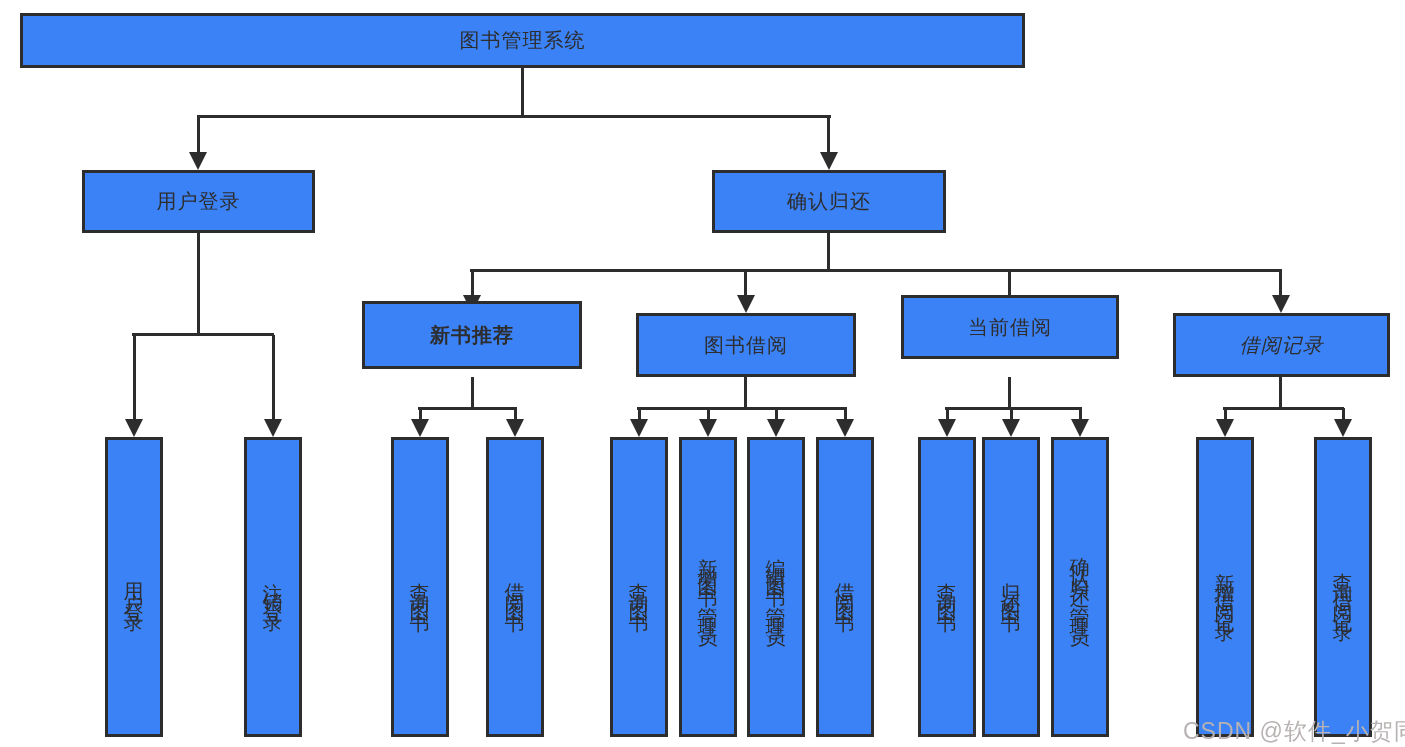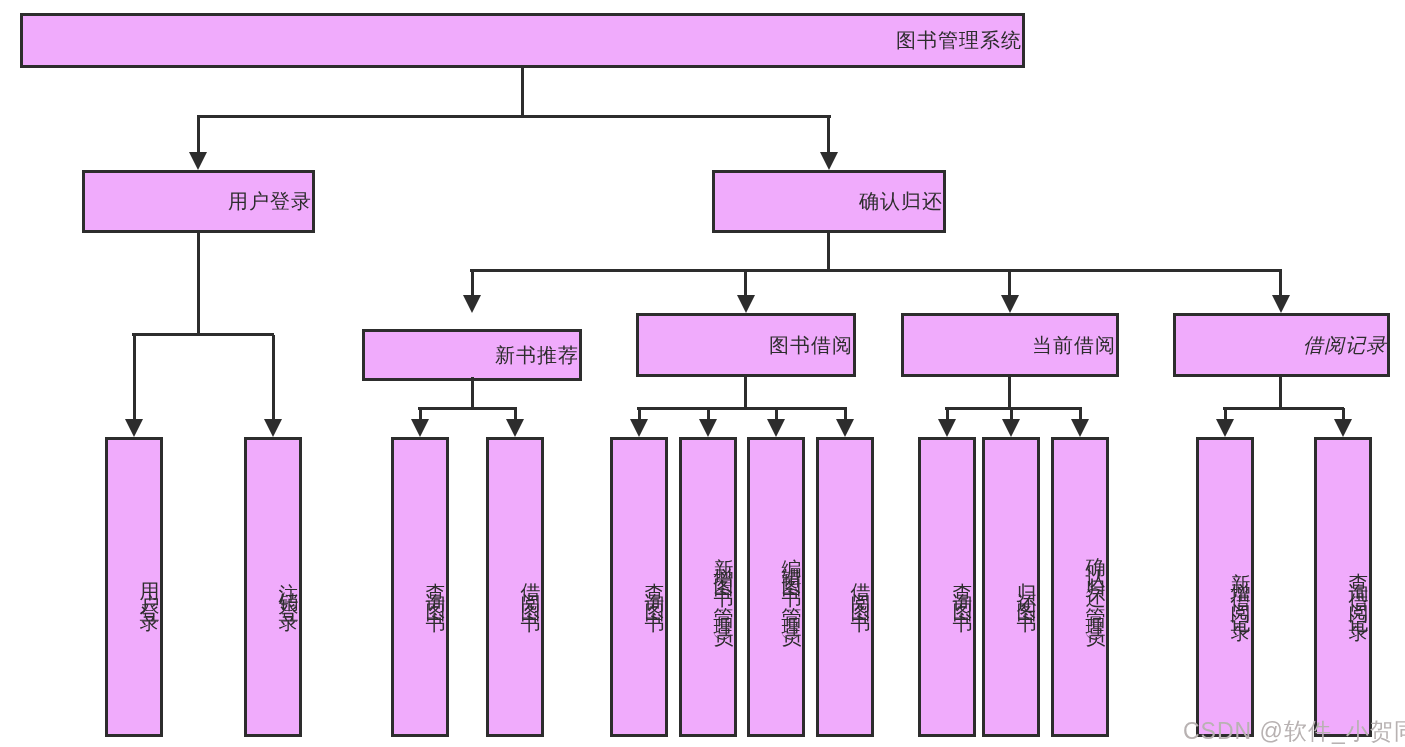--- a/index.html
+++ b/index.html
@@ -14,25 +14,25 @@
     position: relative;
     width: 1405px;
     height: 747px;
     background: var(--background);
     font-family: "Liberation Sans", "DejaVu Sans", sans-serif;
     color: var(--text);
     overflow: hidden;
   }
   .node {
     position: absolute;
-    background: #f0abfc;
+    background: #3b82f6;
     border: 3px solid var(--line);
     display: flex;
     align-items: center;
-    justify-content: flex-end;
+    justify-content: center;
     font-size: 20px;
     letter-spacing: 1px;
     color: var(--text);
   }
   .v-node { letter-spacing: 0; }
   .v-node .vtext {
     writing-mode: vertical-rl;
     text-orientation: mixed;
     letter-spacing: 10px;
     line-height: 1;
@@ -95,27 +95,27 @@
   <div class="line" style="left:470px; top:269px; width:812px; height:3px;"></div>
   <div class="line" style="left:471px; top:270px; width:3px; height:26px;"></div>
   <div class="line" style="left:744px; top:270px; width:3px; height:26px;"></div>
   <div class="line" style="left:1008px; top:270px; width:3px; height:26px;"></div>
   <div class="line" style="left:1279px; top:270px; width:3px; height:26px;"></div>
   <div class="arrow" style="left:463px; top:295px;"></div>
   <div class="arrow" style="left:737px; top:295px;"></div>
   <div class="arrow" style="left:1001px; top:295px;"></div>
   <div class="arrow" style="left:1272px; top:295px;"></div>
 
-  <div class="node" style="left:362px; top:329px; width:220px; height:52px;">
+  <div class="node" style="left:362px; top:301px; width:220px; height:68px;font-weight:bold;">
     <span>新书推荐</span>
   </div>
   <div class="node" style="left:636px; top:313px; width:220px; height:64px;">
     <span>图书借阅</span>
   </div>
-  <div class="node" style="left:901px; top:313px; width:218px; height:64px;">
+  <div class="node" style="left:901px; top:295px; width:218px; height:64px;">
     <span>当前借阅</span>
   </div>
   <div class="node" style="left:1173px; top:313px; width:217px; height:64px;font-style:italic;">
     <span>借阅记录</span>
   </div>
 
   <div class="line" style="left:471px; top:377px; width:3px; height:32px;"></div>
   <div class="line" style="left:418px; top:407px; width:99px; height:3px;"></div>
   <div class="line" style="left:419px; top:408px; width:3px; height:12px;"></div>
   <div class="line" style="left:514px; top:408px; width:3px; height:12px;"></div>

